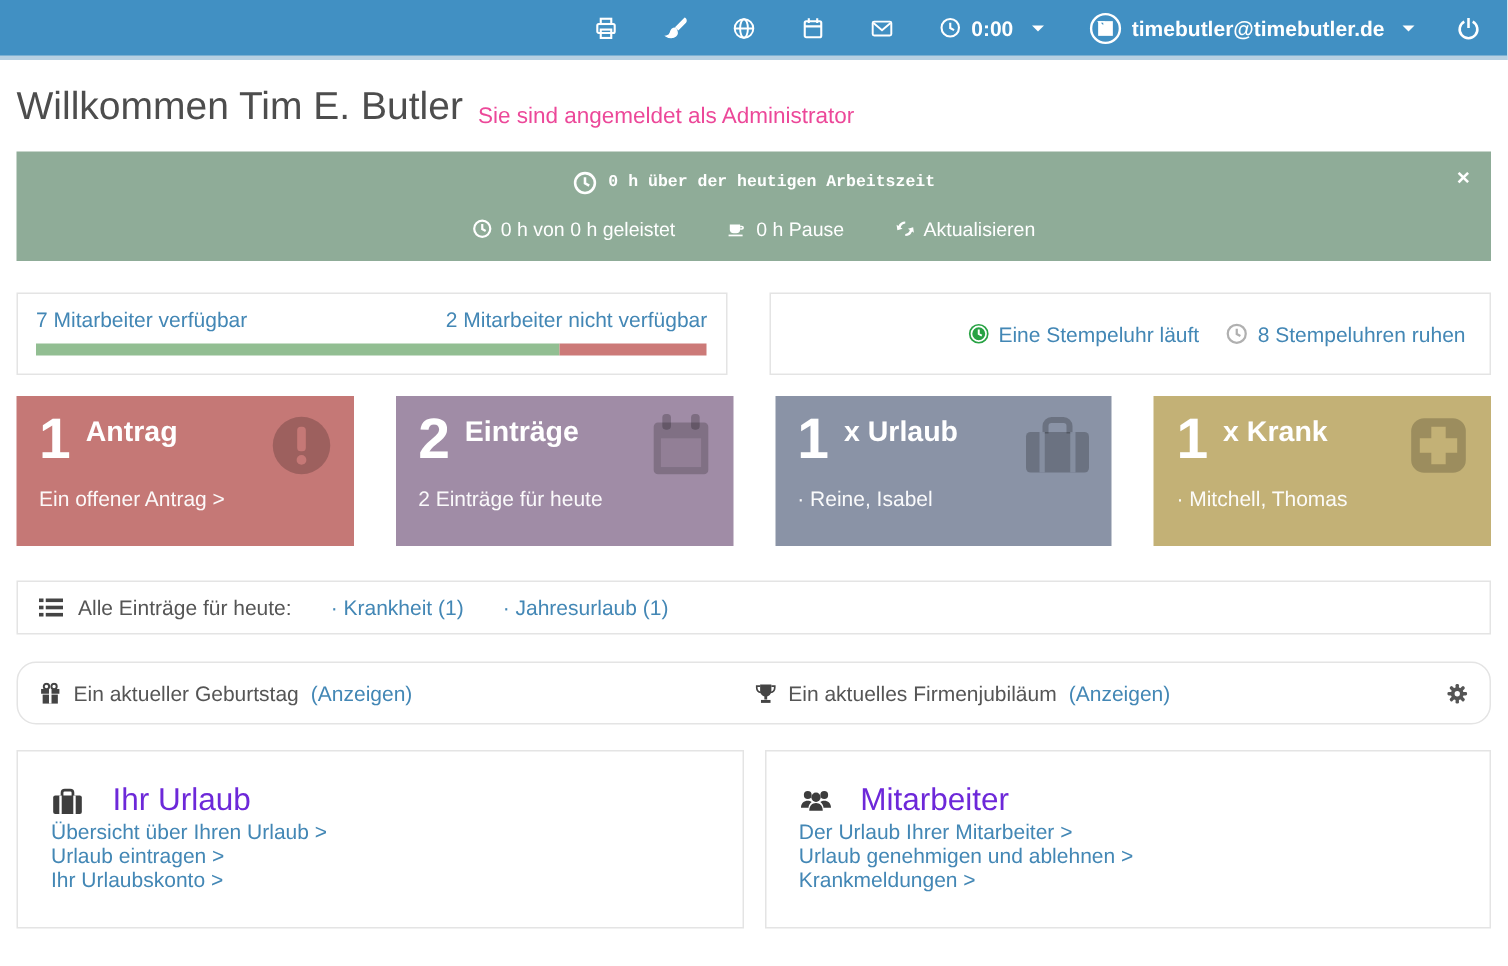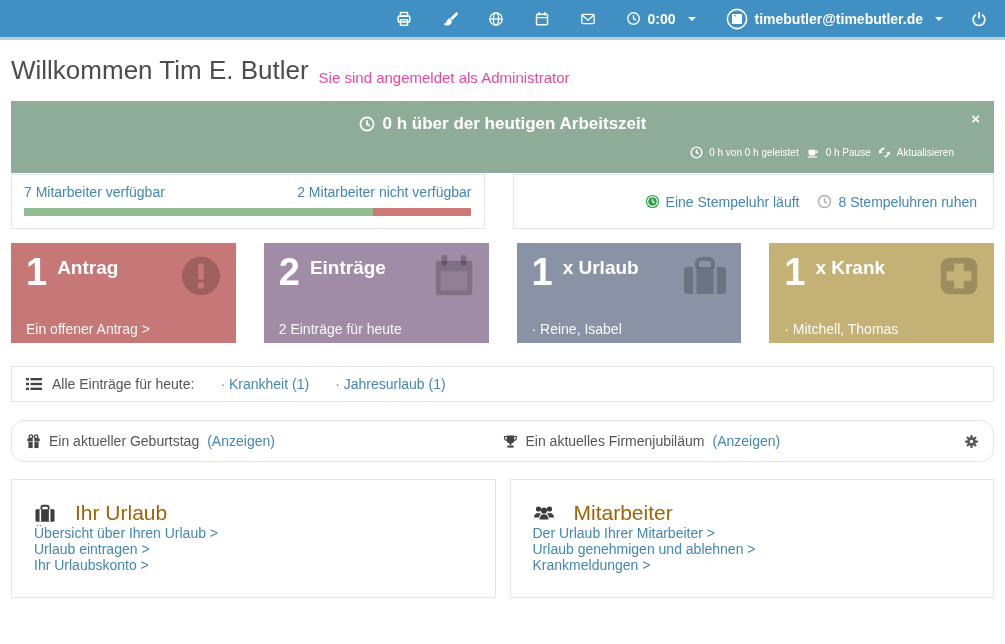--- a/index.html
+++ b/index.html
@@ -21,66 +21,66 @@
 
   
   .content { padding:0 11px; }
   .page-header { margin-top:15px; display:flex; align-items:flex-end; gap:10px; }
   .page-title { font-size:26px; color:#4d4d4d; font-weight:400; }
   .page-subtitle { font-size:15px; color:#ec4899; }
 
   
   .banner { margin-top:15px; background:#8fac98; color:#fff; text-align:center;
     padding:13px 40px 14px; position:relative; }
-  .banner-title { font-size:17px; font-weight:bold; display:inline-flex; align-items:center; gap:8px; }
-  .banner-sub { margin-top:10px; font-size:10px; display:flex; justify-content:flex-end; gap:7px; }
+  .banner-title { font-size:11px; font-weight:bold; display:inline-flex; align-items:center; gap:8px;font-family:Liberation Mono, monospace; }
+  .banner-sub { margin-top:10px; font-size:13px; display:flex; justify-content:center; gap:34px; }
   .banner-sub span { display:inline-flex; align-items:center; gap:6px; }
   .banner-close { position:absolute; right:14px; top:10px; font-size:15px; font-weight:bold;
     color:#fff; cursor:pointer; line-height:1; }
 
   .panel { border:1px solid #e4e4e4; background:#fff; }
 
   
-  .avail-row { display:flex; gap:28px; margin-top:1px;border-radius:11px; }
+  .avail-row { display:flex; gap:28px; margin-top:21px;border-radius:11px; }
   .avail-left { flex:1; padding:9px 12px 12px; }
   .avail-labels { display:flex; justify-content:space-between; font-size:14px; }
   .avail-bar { display:flex; height:8px; margin-top:8px; }
   .bar-green { background:#92be92; }
   .bar-red { background:#cc7a78; }
   .avail-right { flex:1; display:flex; align-items:center; justify-content:flex-end;
     gap:18px; padding:9px 16px; font-size:14px; }
   .clock-link { display:inline-flex; align-items:center; gap:6px; }
 
   
   .cards-row { display:flex; gap:28px; margin-top:14px; }
   .stat-card { flex:1; height:100px; padding:13px 15px; color:#fff; position:relative;
     background:var(--card); cursor:pointer; }
   .stat-top { display:flex; align-items:flex-start; }
   .stat-number { font-size:38px; font-weight:bold; line-height:0.85; }
   .stat-label { font-size:19px; font-weight:bold; margin-left:10px; margin-top:1px; }
-  .stat-sub { position:absolute; left:15px; bottom:6px; font-size:14px; color:rgba(255,255,255,0.95); }
+  .stat-sub { position:absolute; left:15px; bottom:24px; font-size:14px; color:rgba(255,255,255,0.95); }
   .stat-icon { position:absolute; right:12px; top:10px; }
 
   
   .entries-row { margin-top:23px; padding:9px 14px; display:flex; align-items:center;
     gap:26px; font-size:14px; color:#555; }
   .entries-label { display:inline-flex; align-items:center; gap:10px; }
 
   
   .events-row { margin-top:18px; padding:12px 14px; display:flex; align-items:center;
     font-size:14px; color:#555;border-radius:13px; }
   .event-item { display:inline-flex; align-items:center; gap:8px; }
   .event-item.first { width:50%; }
   .events-gear { margin-left:auto; cursor:pointer; }
 
   
   .sections-row { display:flex; gap:14px; margin-top:17px; align-items:flex-start; }
   .section-card { flex:1; padding:21px 22px 24px; }
   .section-header { display:flex; align-items:center; gap:19px; }
-  .section-title { font-size:21px; color:#a16207; font-weight:400; }
+  .section-title { font-size:21px; color:#6d28d9; font-weight:400; }
   .section-links a { display:block; font-size:14px; }
 </style>
 </head>
 <body>
 
 <div class="navbar">
   <div class="nav-item">
     <svg width="16" height="16" viewBox="0 0 16 16" fill="none" stroke-width="1.4">
       <rect x="4.5" y="1.5" width="7" height="3.5"></rect>
         <rect x="2.2" y="5" width="11.6" height="6" rx="1"></rect>

